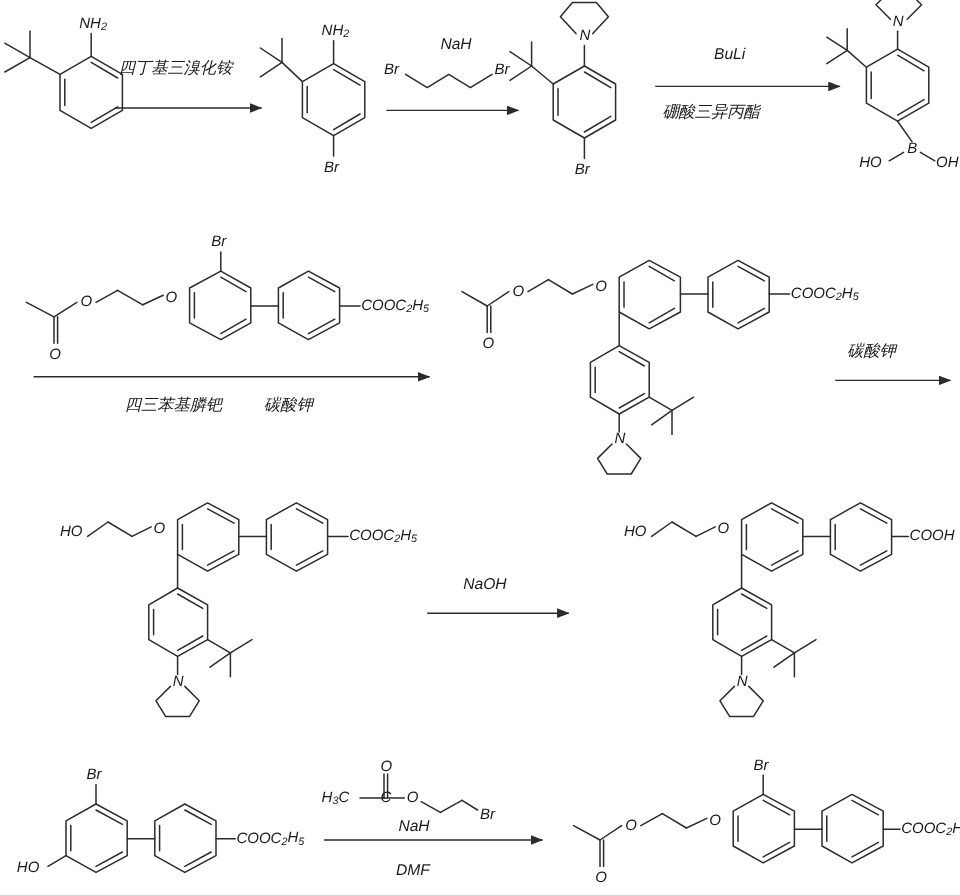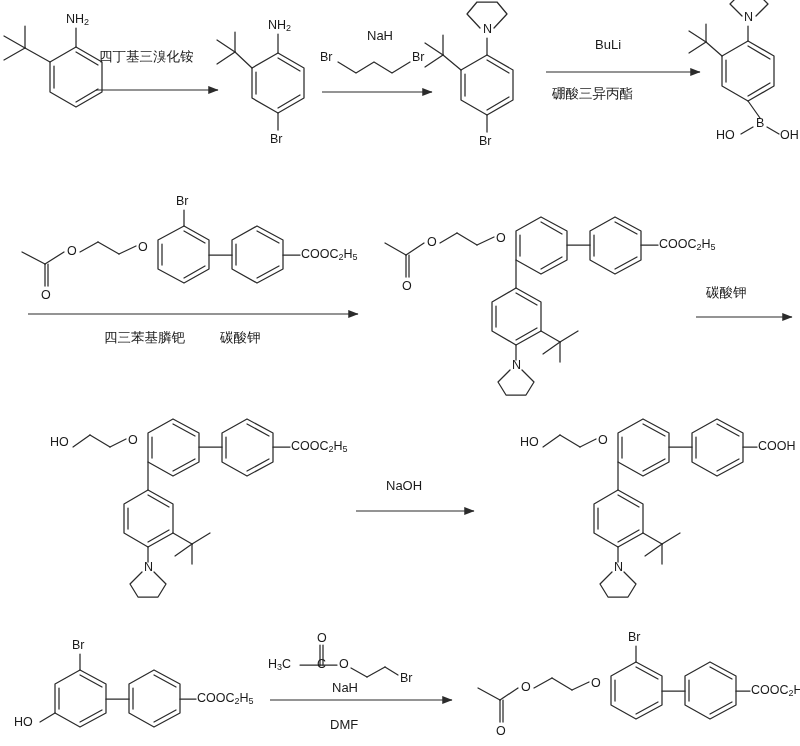--- a/index.html
+++ b/index.html
@@ -13,20 +13,21 @@
     position: relative;
     font-family: "Liberation Sans", sans-serif;
     color: #1a1a1a;
     overflow: hidden;
   }
   .sheet {
     position: absolute;
     inset: 0;
     width: 800px;
     height: 746px;
+    font-style: italic;
   }
   svg.scheme {
     position: absolute;
     left: 0;
     top: 0;
     width: 800px;
     height: 746px;
     display: block;
   }
   .bond {

